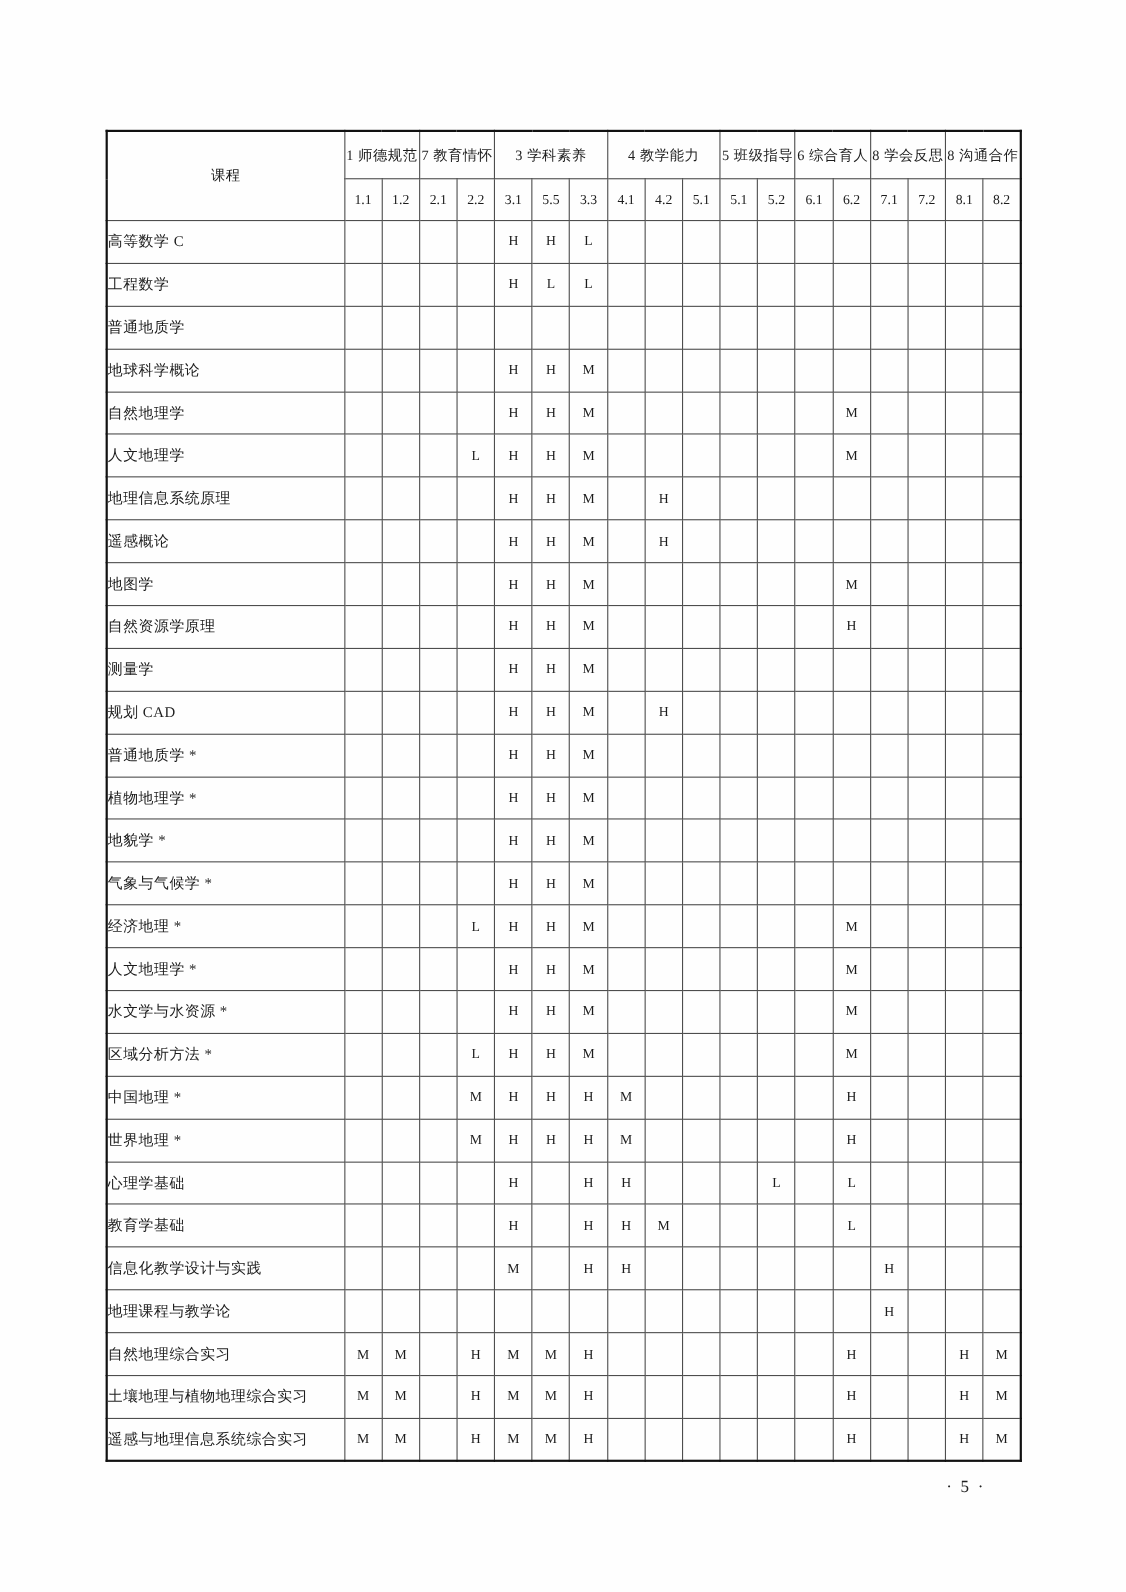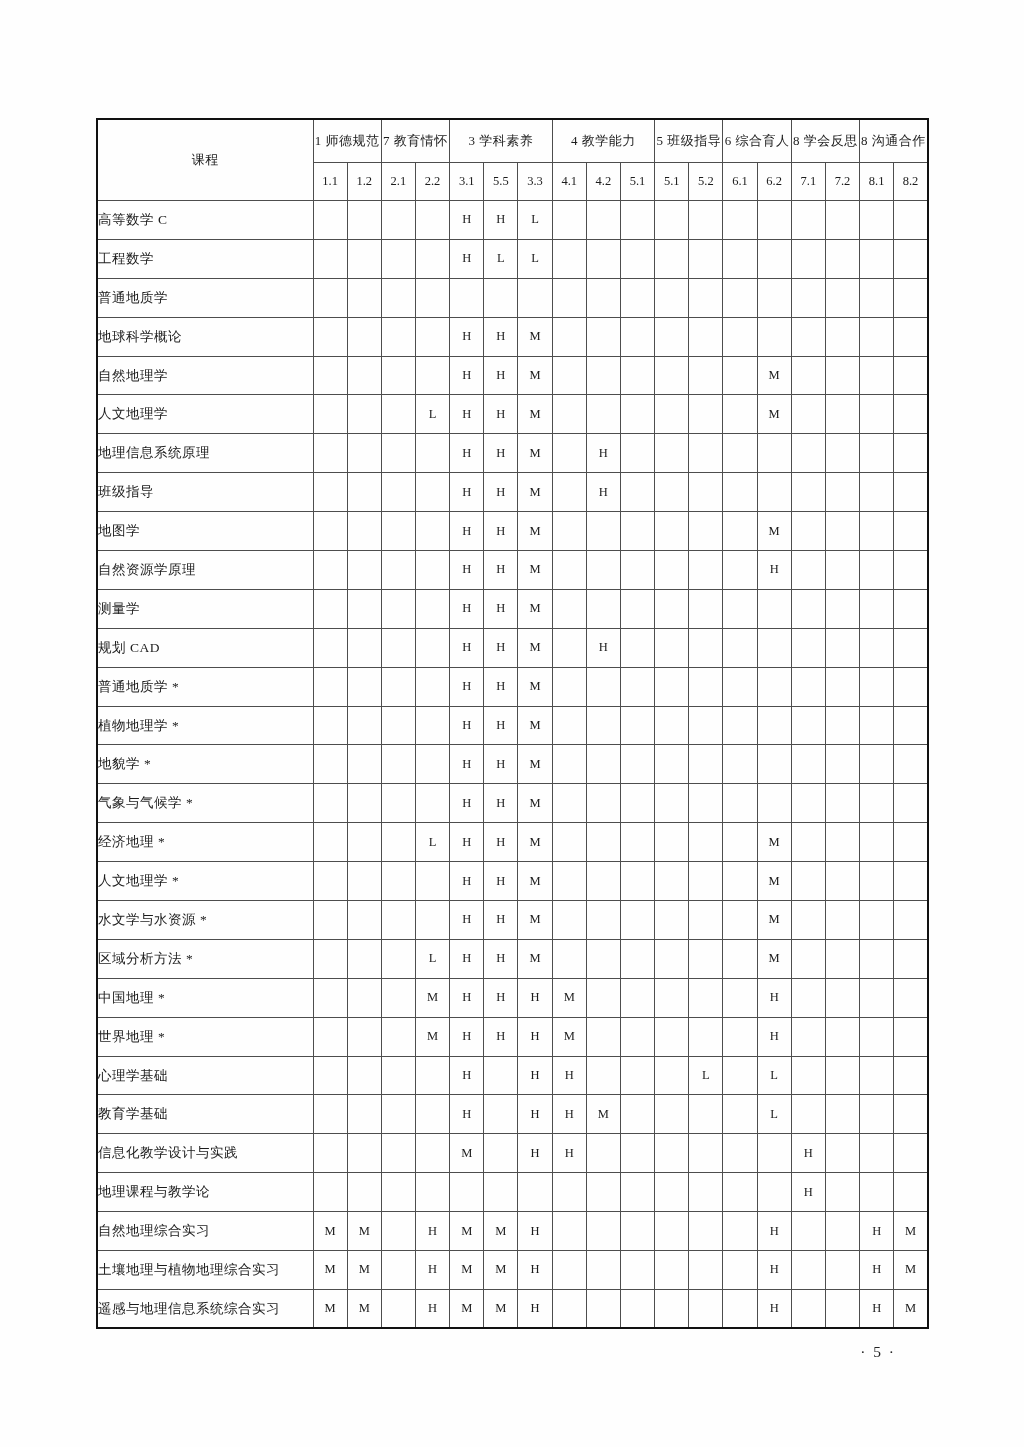--- a/index.html
+++ b/index.html
@@ -268,21 +268,21 @@
             <td class="val"></td>
             <td class="val"></td>
             <td class="val"></td>
             <td class="val"></td>
             <td class="val"></td>
             <td class="val"></td>
             <td class="val"></td>
             <td class="val"></td>
           </tr>
           <tr>
-            <td class="course">班级指导</td>
+            <td class="course">遥感概论</td>
             <td class="val"></td>
             <td class="val"></td>
             <td class="val"></td>
             <td class="val"></td>
             <td class="val">H</td>
             <td class="val">H</td>
             <td class="val">M</td>
             <td class="val"></td>
             <td class="val">H</td>
             <td class="val"></td>

